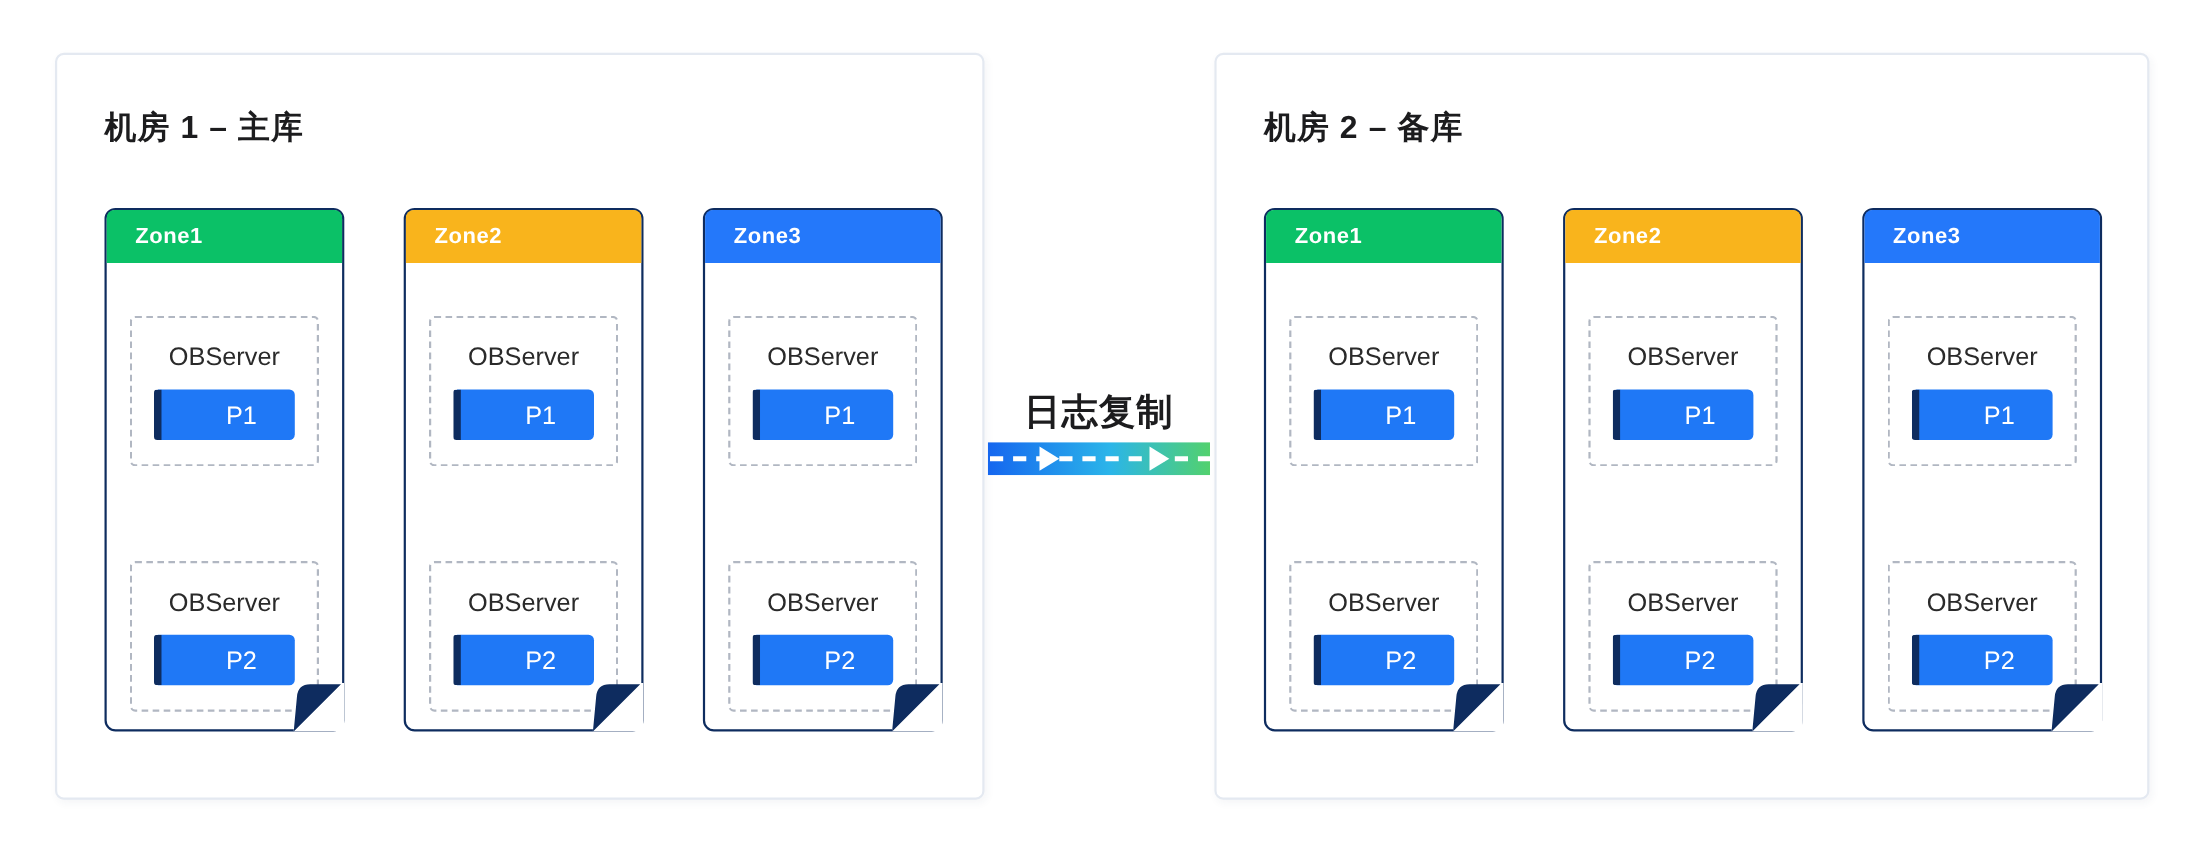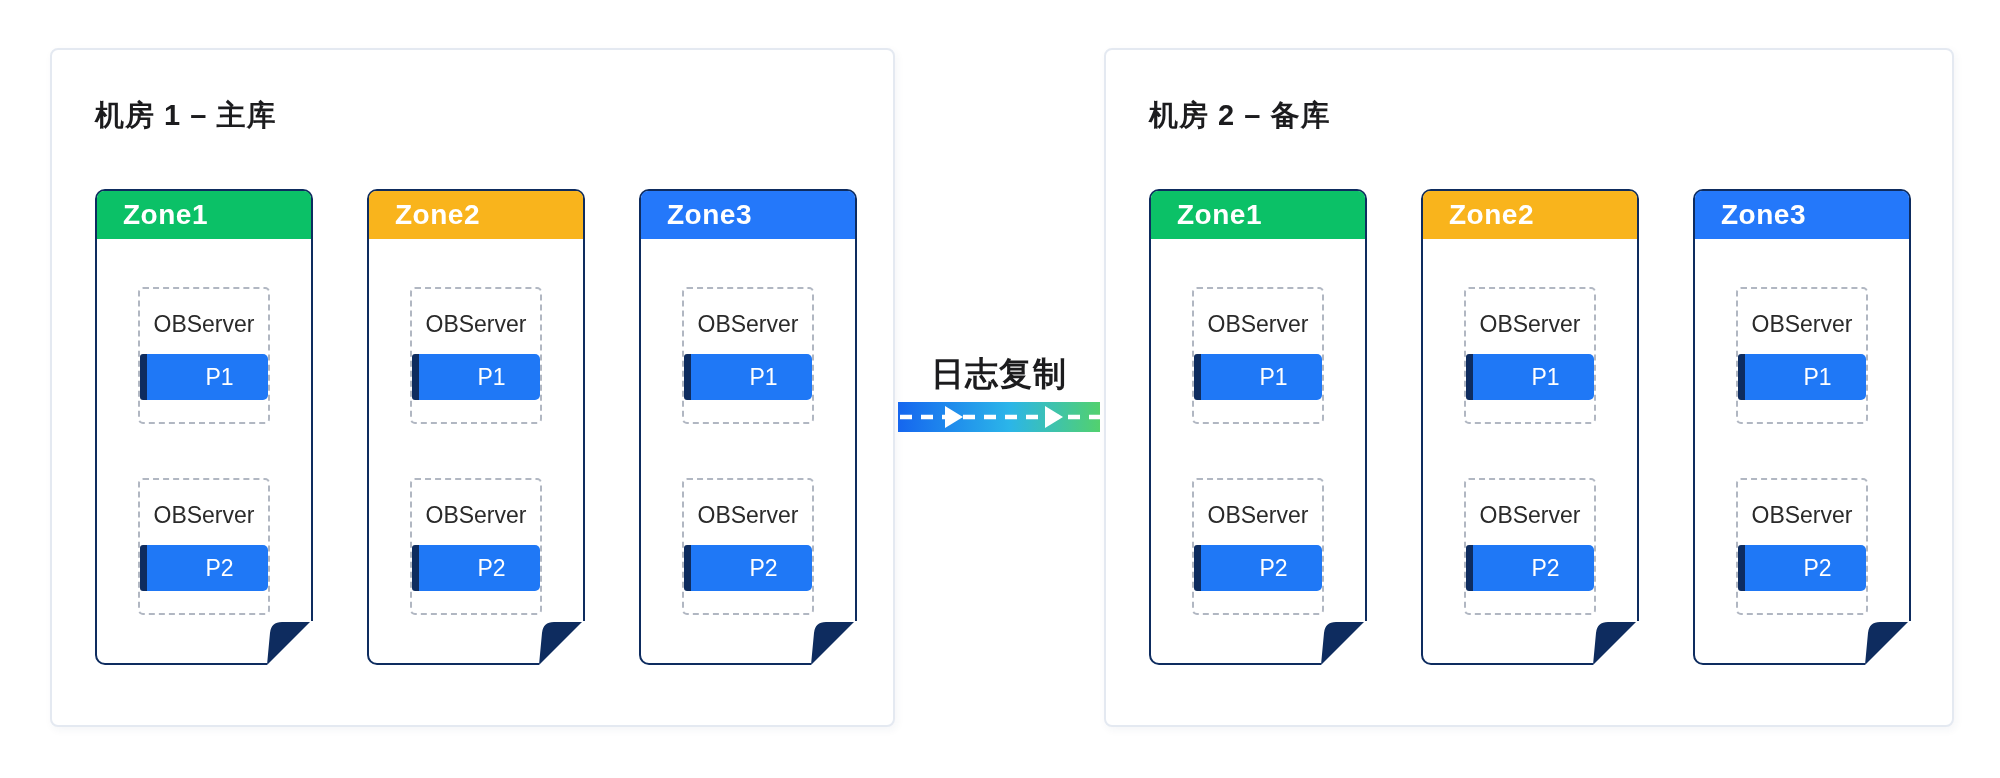--- a/index.html
+++ b/index.html
@@ -25,25 +25,25 @@
   }
   .zone-card{
     position:relative;width:218px;height:476px;box-sizing:border-box;
     background:#ffffff;border:2px solid var(--navy);border-radius:10px;
   }
   .zone-header{
     height:48px;border-radius:7px 7px 0 0;
     display:flex;align-items:center;padding-left:26px;box-sizing:border-box;
   }
   .zone-label{
-    color:var(--zone_text);font-size:28px;font-weight:700;letter-spacing:.5px;
+    color:var(--zone_text);font-size:20px;font-weight:700;letter-spacing:.5px;
   }
   .zone-body{
     position:absolute;left:21px;right:21px;top:96px;
-    display:flex;flex-direction:column;gap:54px;align-items:center;
+    display:flex;flex-direction:column;gap:86px;
   }
   .observer-box{
     height:137px;box-sizing:border-box;
     border:2px dashed var(--dash);border-radius:5px;
     display:flex;flex-direction:column;align-items:center;justify-content:center;gap:16px;
   }
   .observer-label{
     font-size:23px;color:var(--observer_text);
   }
   .partition-chip{

